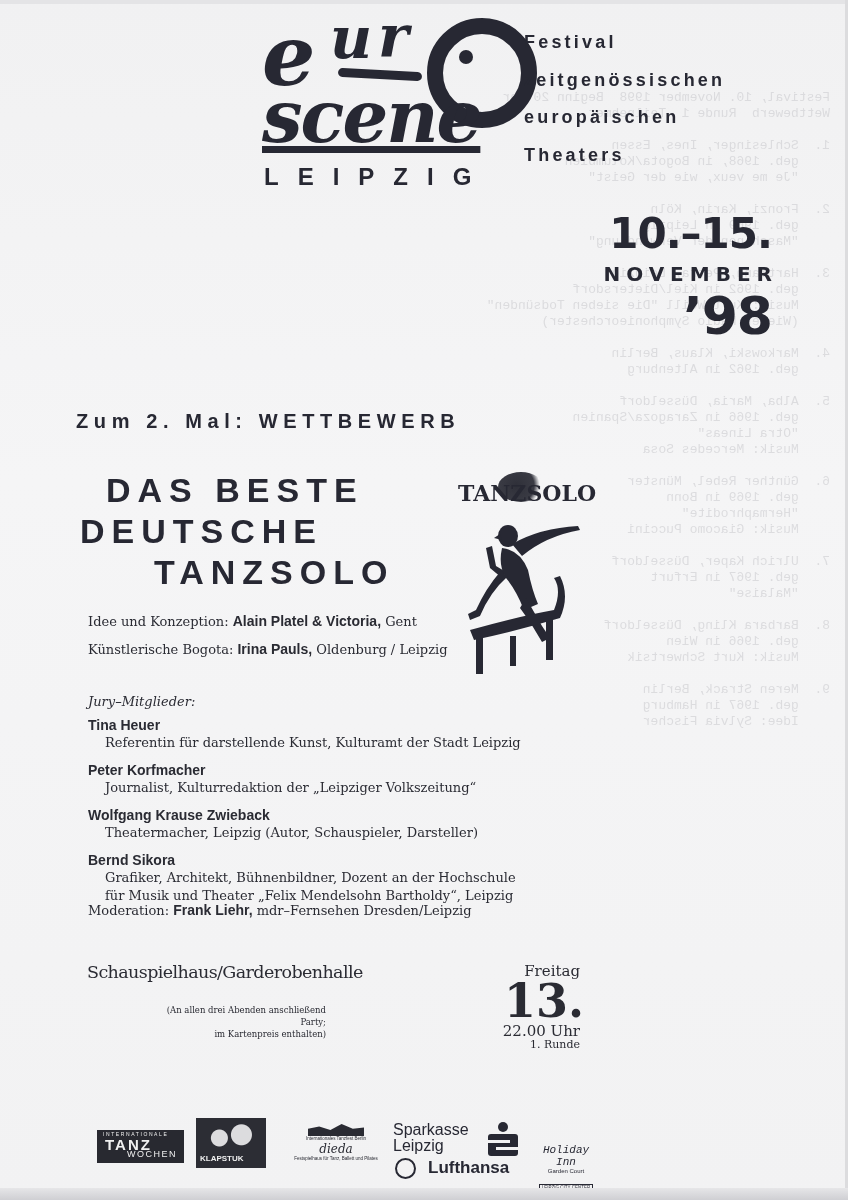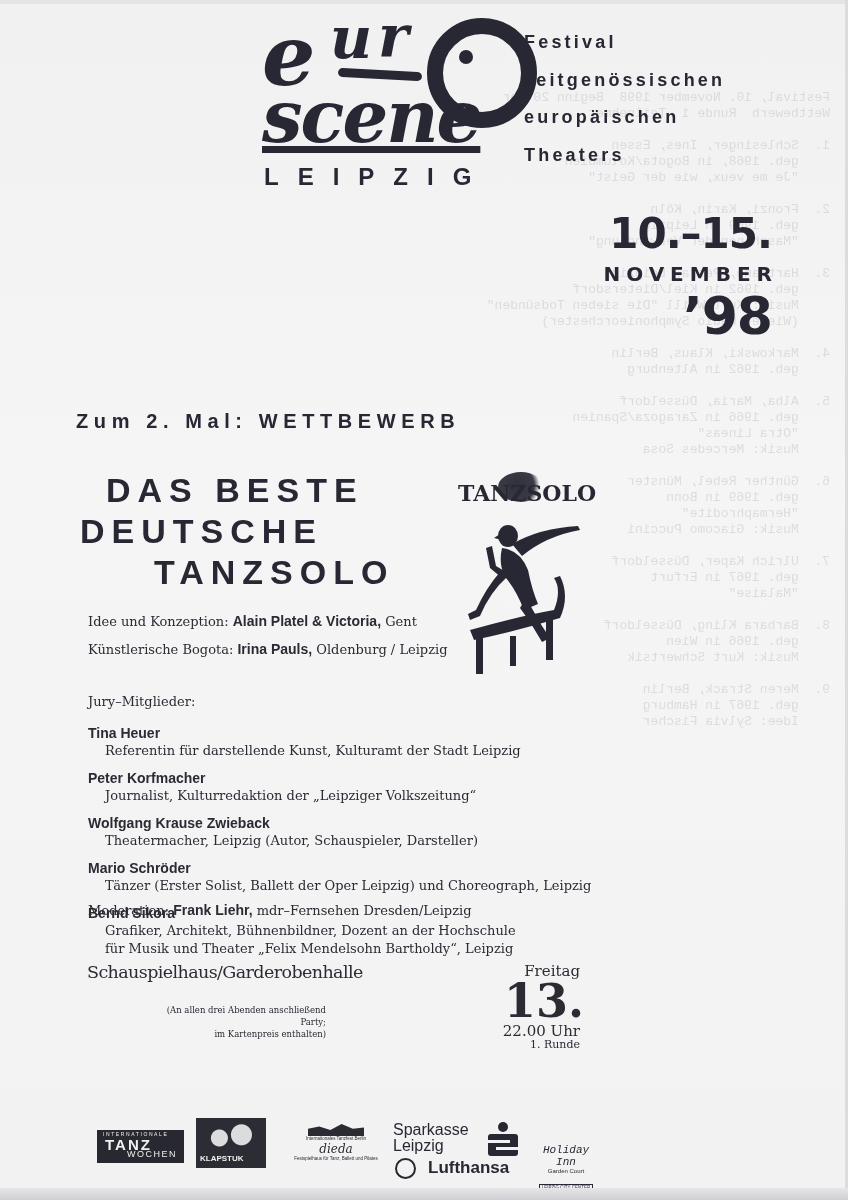--- a/index.html
+++ b/index.html
@@ -225,36 +225,32 @@
   <div class="credits">
     <div class="line">
       <span>Idee und Konzeption: </span><span class="b">Alain Platel &amp; Victoria,</span><span> Gent</span>
     </div>
     <div class="line">
       <span>Künstlerische Bogota: </span><span class="b">Irina Pauls,</span><span> Oldenburg / Leipzig</span>
     </div>
   </div>
 
   <div class="jury">
-    <div style="margin-bottom:16px;">Jury–Mitglieder:</div>
+    <div style="margin-bottom:8px;font-style:italic;">Jury–Mitglieder:</div>
     <div class="member">
       <div class="name">Tina Heuer</div>
       <div class="role">Referentin für darstellende Kunst, Kulturamt der Stadt Leipzig</div>
     </div>
     <div class="member">
       <div class="name">Peter Korfmacher</div>
       <div class="role">Journalist, Kulturredaktion der „Leipziger Volkszeitung“</div>
     </div>
     <div class="member">
       <div class="name">Wolfgang Krause Zwieback</div>
       <div class="role">Theatermacher, Leipzig (Autor, Schauspieler, Darsteller)</div>
-    </div>
-    <div class="member">
-      <div class="name">Mario Schröder</div>
-      <div class="role">Tänzer (Erster Solist, Ballett der Oper Leipzig) und Choreograph, Leipzig</div>
     </div>
     <div class="member">
       <div class="name">Bernd Sikora</div>
       <div class="role">Grafiker, Architekt, Bühnenbildner, Dozent an der Hochschule</div>
       <div class="role">für Musik und Theater „Felix Mendelsohn Bartholdy“, Leipzig</div>
     </div>
   </div>
 
   <div class="moderation">
     <span>Moderation: </span><span class="b">Frank Liehr,</span><span> mdr–Fernsehen Dresden/Leipzig</span>

